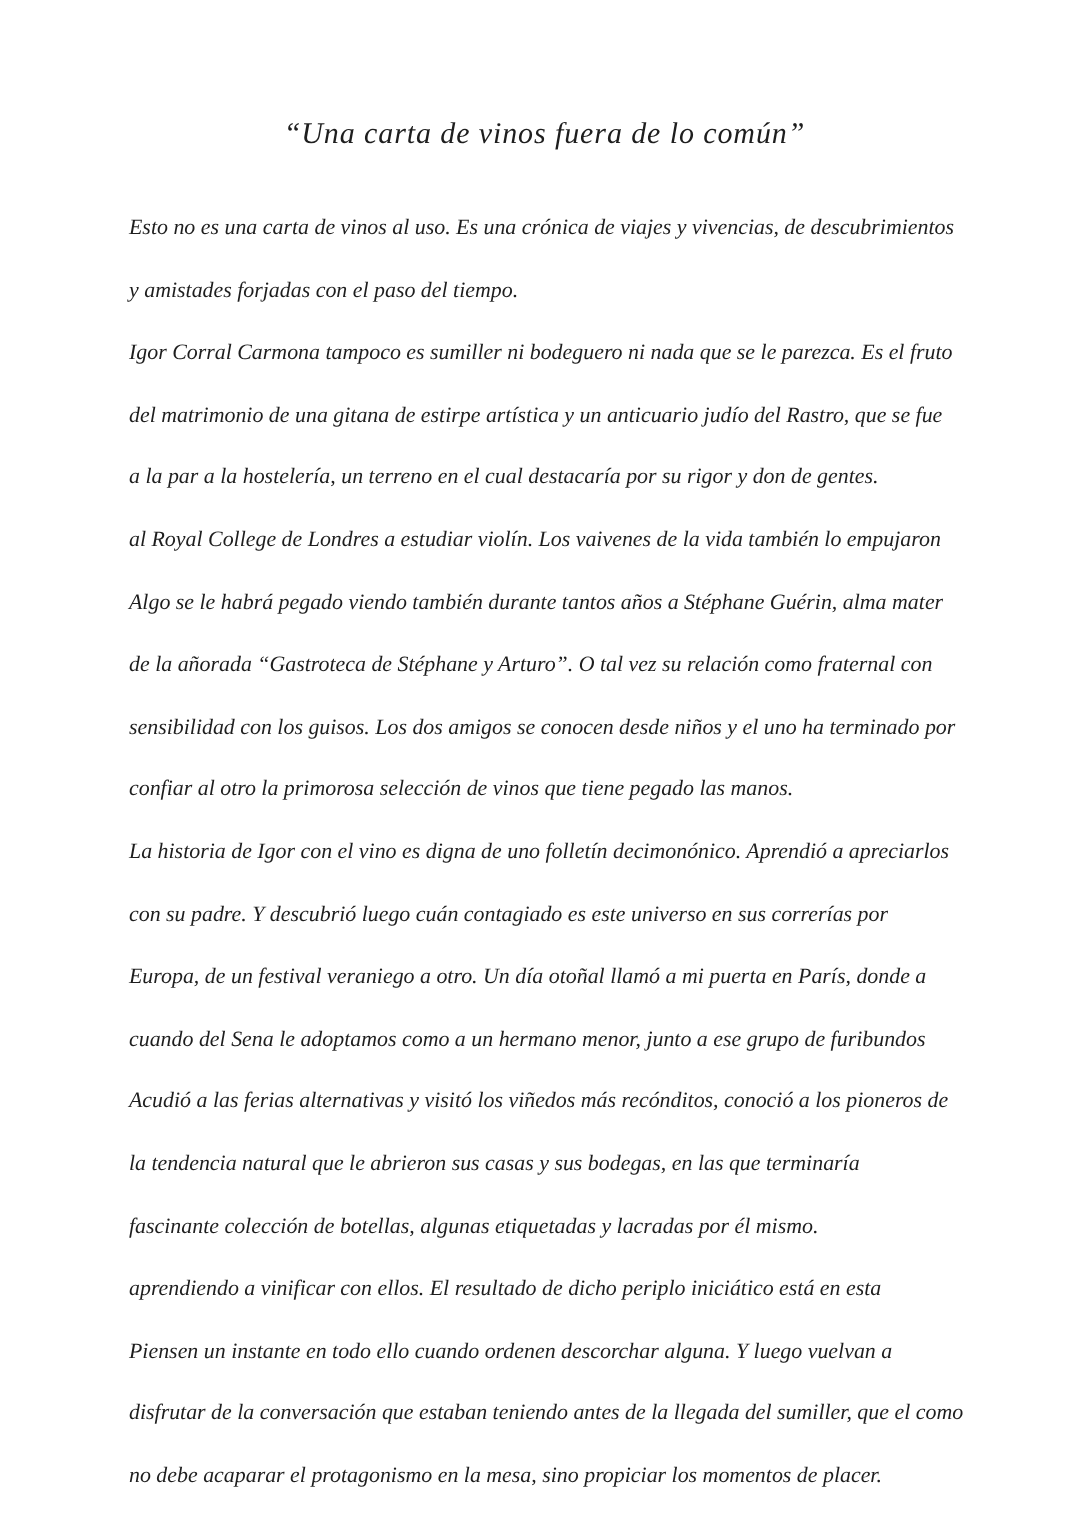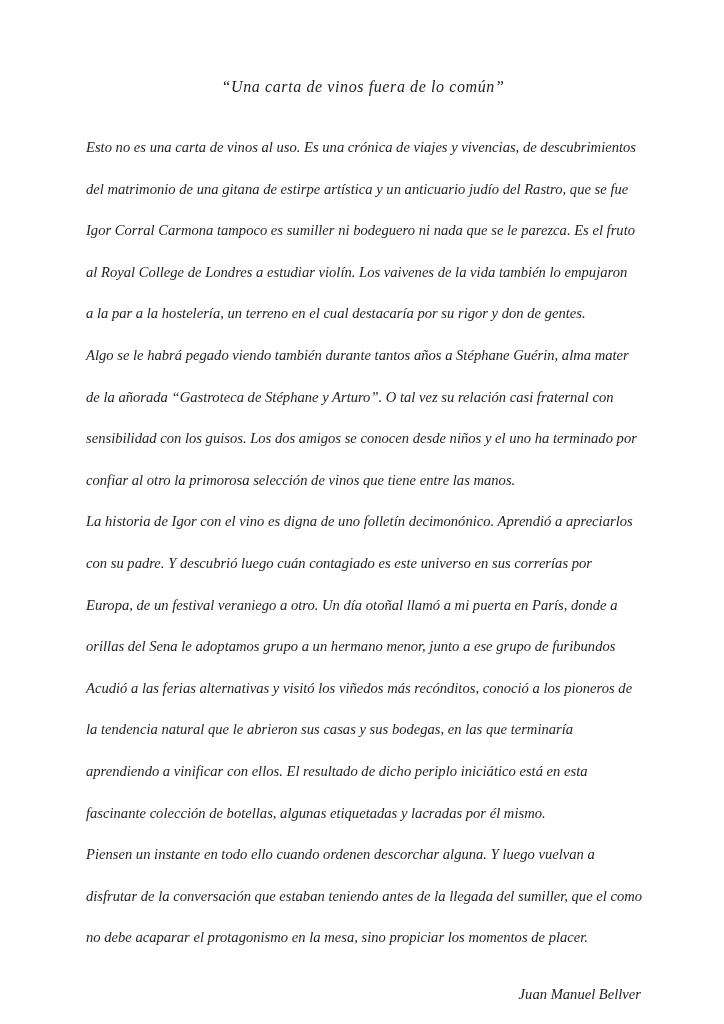--- a/index.html
+++ b/index.html
@@ -18,21 +18,21 @@
   }
   .page {
     box-sizing: border-box;
     width: 724px;
     height: 1024px;
     padding: 78px 84px 0 86px;
     background: #ffffff;
   }
   .title {
     margin: 0 0 38px 0;
-    font-size: 16px;
+    font-size: 20px;
     font-weight: normal;
     font-style: italic;
     letter-spacing: 0.6px;
     text-align: center;
     white-space: nowrap;
   }
   .doc-body {
     width: 555px;
   }
   .para {
@@ -58,48 +58,49 @@
 <body>
 
 <div class="page">
 
   <h1 class="title">“Una carta de vinos fuera de lo común”</h1>
 
   <div class="doc-body">
 
     <p class="para">
       <span class="line" style="display:block">Esto no es una carta de vinos al uso. Es una crónica de viajes y vivencias, de descubrimientos</span>
+      <span class="line" style="display:block">y amistades forjadas con el paso del tiempo.</span>
     </p>
 
     <p class="para">
+      <span class="line" style="display:block">Igor Corral Carmona tampoco es sumiller ni bodeguero ni nada que se le parezca. Es el fruto</span>
       <span class="line" style="display:block">del matrimonio de una gitana de estirpe artística y un anticuario judío del Rastro, que se fue</span>
-      <span class="line" style="display:block">Igor Corral Carmona tampoco es sumiller ni bodeguero ni nada que se le parezca. Es el fruto</span>
+      <span class="line" style="display:block">a la par a la hostelería, un terreno en el cual destacaría por su rigor y don de gentes.</span>
       <span class="line" style="display:block">al Royal College de Londres a estudiar violín. Los vaivenes de la vida también lo empujaron</span>
-      <span class="line" style="display:block">a la par a la hostelería, un terreno en el cual destacaría por su rigor y don de gentes.</span>
     </p>
 
     <p class="para">
       <span class="line" style="display:block">Algo se le habrá pegado viendo también durante tantos años a Stéphane Guérin, alma mater</span>
-      <span class="line" style="display:block">de la añorada “Gastroteca de Stéphane y Arturo”. O tal vez su relación casi fraternal con</span>
+      <span class="line" style="display:block">de la añorada “Gastroteca de Stéphane y Arturo”. O tal vez su relación como fraternal con</span>
       <span class="line" style="display:block">sensibilidad con los guisos. Los dos amigos se conocen desde niños y el uno ha terminado por</span>
-      <span class="line" style="display:block">confiar al otro la primorosa selección de vinos que tiene entre las manos.</span>
+      <span class="line" style="display:block">confiar al otro la primorosa selección de vinos que tiene pegado las manos.</span>
     </p>
 
     <p class="para">
       <span class="line" style="display:block">La historia de Igor con el vino es digna de uno folletín decimonónico. Aprendió a apreciarlos</span>
       <span class="line" style="display:block">con su padre. Y descubrió luego cuán contagiado es este universo en sus correrías por</span>
       <span class="line" style="display:block">Europa, de un festival veraniego a otro. Un día otoñal llamó a mi puerta en París, donde a</span>
-      <span class="line" style="display:block">orillas del Sena le adoptamos grupo a un hermano menor, junto a ese grupo de furibundos</span>
+      <span class="line" style="display:block">cuando del Sena le adoptamos como a un hermano menor, junto a ese grupo de furibundos</span>
     </p>
 
     <p class="para">
       <span class="line" style="display:block">Acudió a las ferias alternativas y visitó los viñedos más recónditos, conoció a los pioneros de</span>
       <span class="line" style="display:block">la tendencia natural que le abrieron sus casas y sus bodegas, en las que terminaría</span>
+      <span class="line" style="display:block">fascinante colección de botellas, algunas etiquetadas y lacradas por él mismo.</span>
       <span class="line" style="display:block">aprendiendo a vinificar con ellos. El resultado de dicho periplo iniciático está en esta</span>
-      <span class="line" style="display:block">fascinante colección de botellas, algunas etiquetadas y lacradas por él mismo.</span>
     </p>
 
     <p class="para">
       <span class="line" style="display:block">Piensen un instante en todo ello cuando ordenen descorchar alguna. Y luego vuelvan a</span>
       <span class="line" style="display:block">disfrutar de la conversación que estaban teniendo antes de la llegada del sumiller, que el como</span>
       <span class="line" style="display:block">no debe acaparar el protagonismo en la mesa, sino propiciar los momentos de placer.</span>
     </p>
 
   </div>
 

